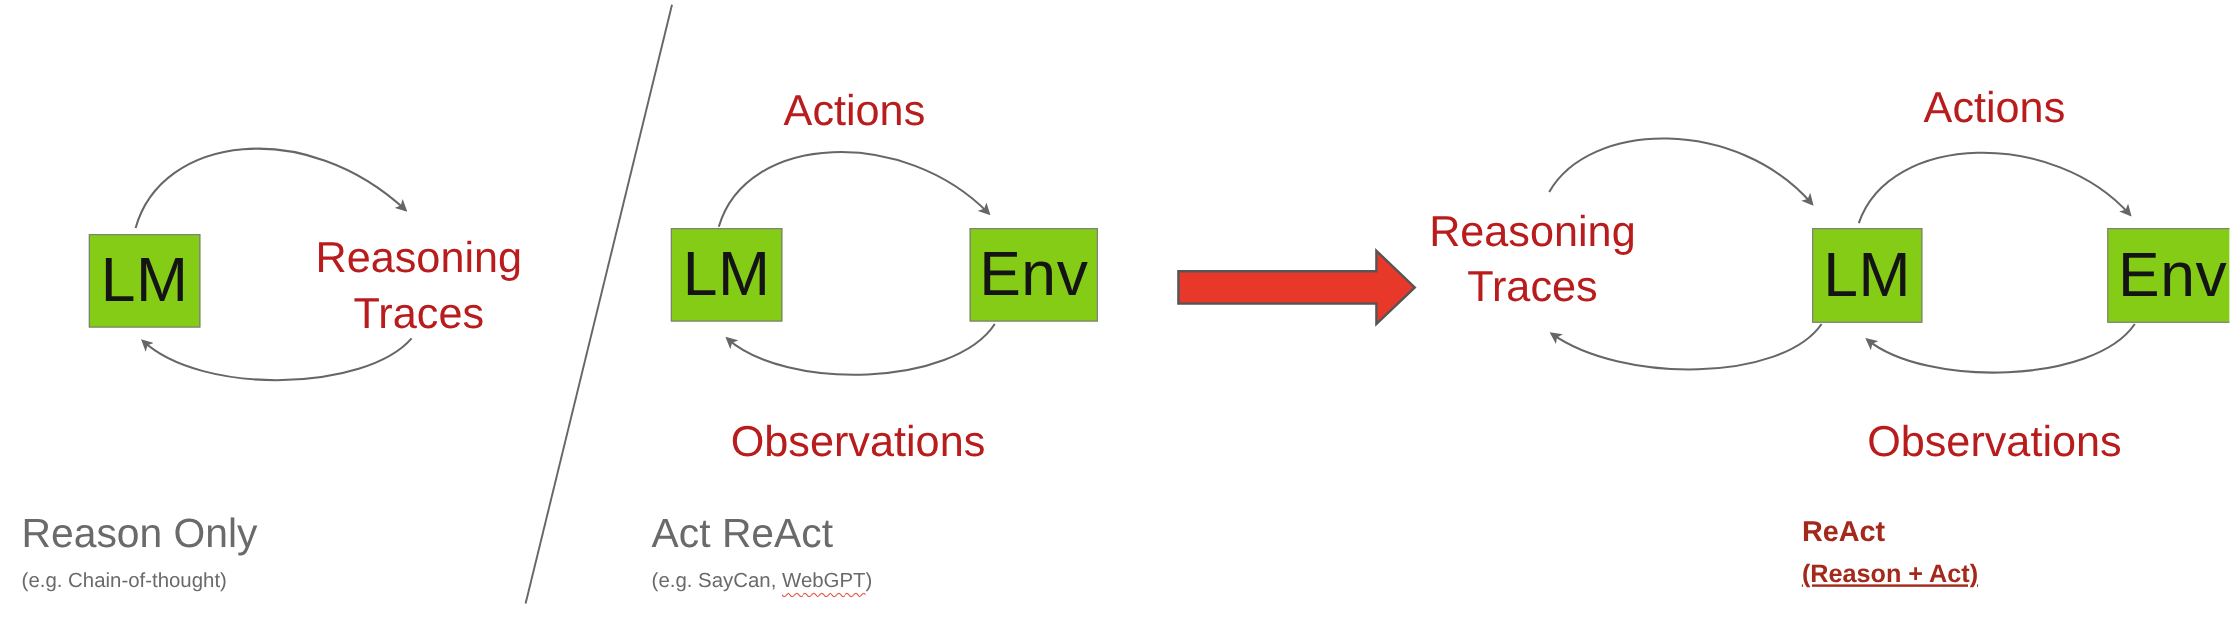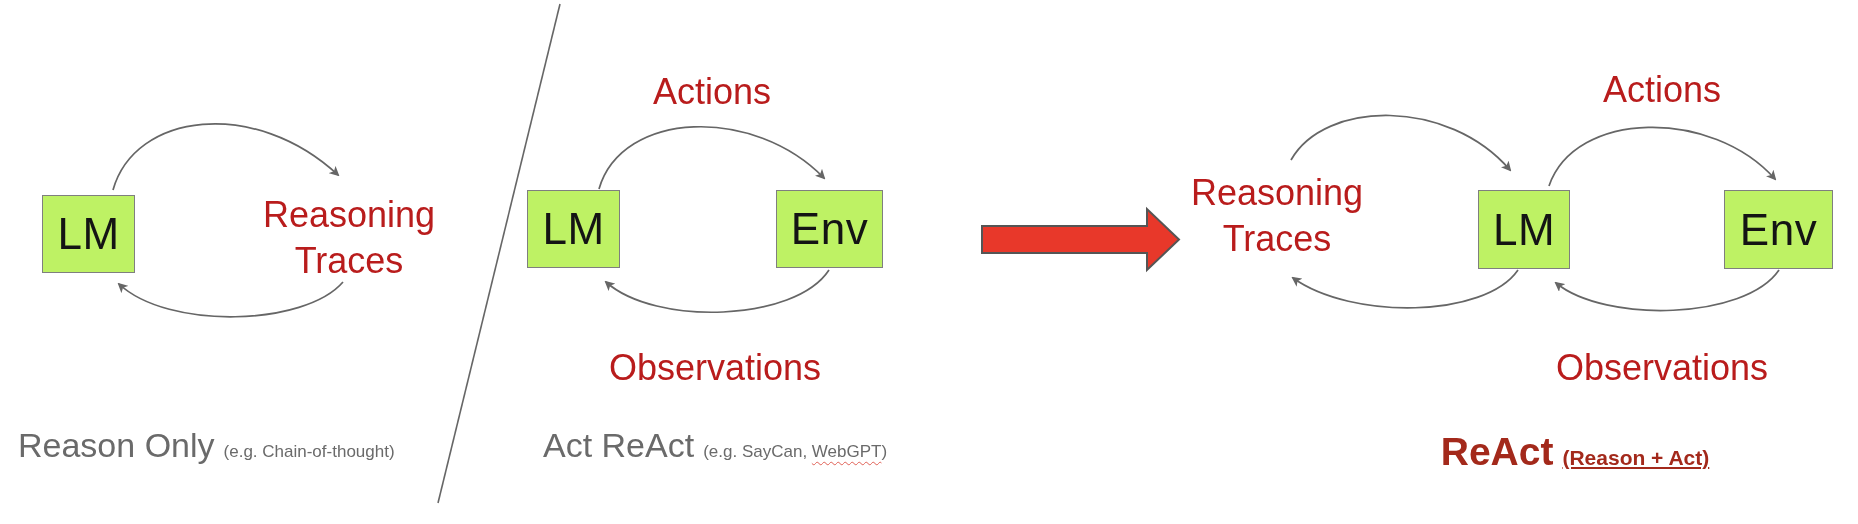--- a/index.html
+++ b/index.html
@@ -11,51 +11,53 @@
     font-family: "Liberation Sans", sans-serif;
     overflow: hidden;
   }
   .overlay {
     position: absolute;
     left: 0; top: 0;
     pointer-events: none;
   }
   .box {
     position: absolute;
-    background: #bef264;
+    background: #84cc16;
     border: 1.5px solid #7f7f7f;
     box-sizing: border-box;
     display: flex;
     align-items: center;
     justify-content: center;
-    font-size: 44px;
+    font-size: 52px;
     color: #141414;
     letter-spacing: 0.5px;
+    margin-left: 32px;
   }
   .diagram-label {
     position: absolute;
     transform: translateX(-50%);
     text-align: center;
     font-size: 36px;
     line-height: 46px;
     color: #b91c1c;
     white-space: nowrap;
   }
   .caption {
     position: absolute;
     display: flex;
     align-items: baseline;
     gap: 9px;
     color: #6a6a6a;
     white-space: pre;
+    flex-direction: column;
   }
   .caption-main { font-size: 34px; }
   .caption-sub  { font-size: 17px; }
   .caption-react { transform: translateX(-50%); color: #a3291b; }
-  .caption-react .caption-main { font-size: 39px; font-weight: bold; }
+  .caption-react .caption-main { font-size: 24px; font-weight: bold; }
   .caption-react .caption-sub  { font-size: 21px; font-weight: bold; text-decoration: underline; }
   .wavy {
     text-decoration-line: underline;
     text-decoration-style: wavy;
     text-decoration-color: #e06055;
     text-decoration-thickness: 1px;
     text-underline-offset: 4px;
   }
 </style>
 </head>

